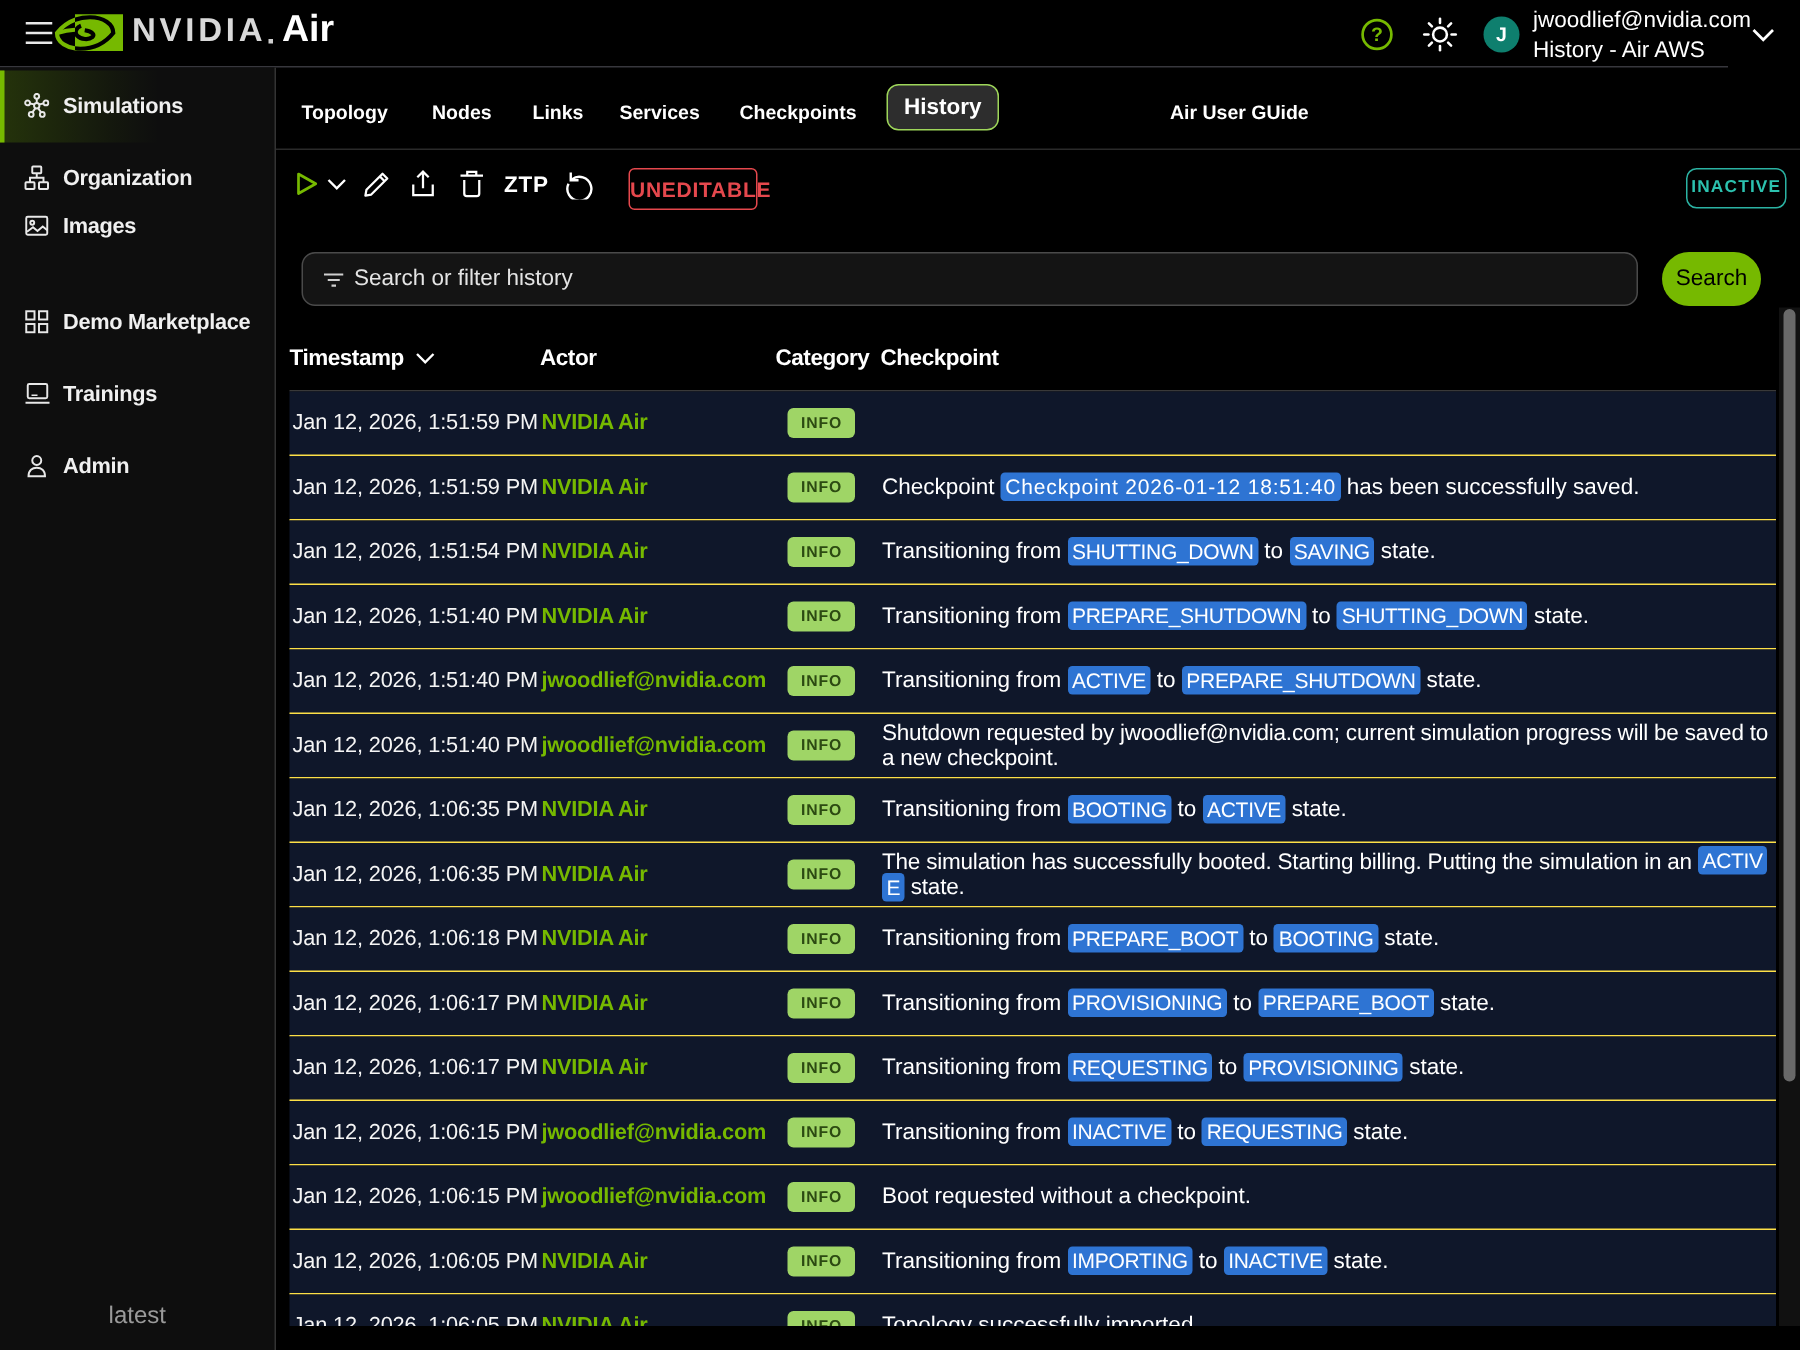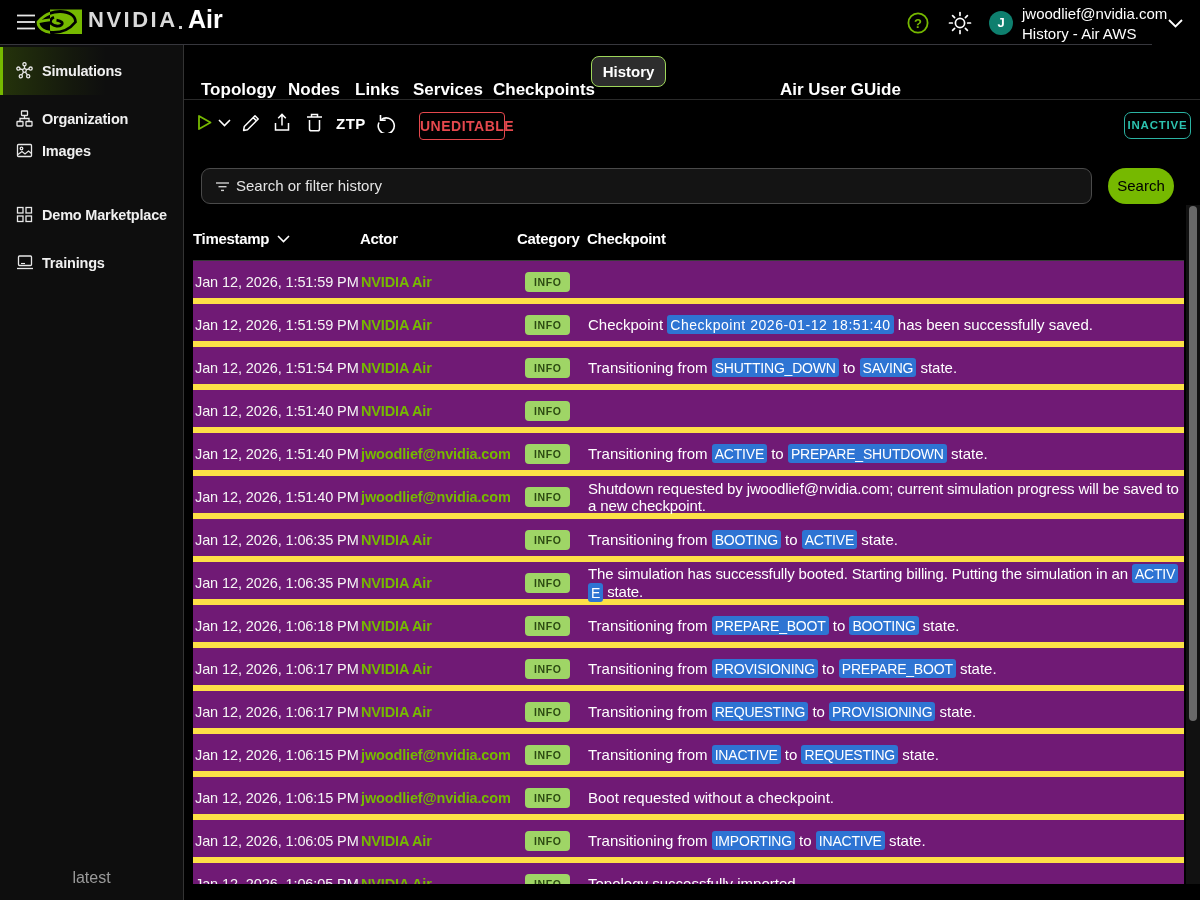--- a/index.html
+++ b/index.html
@@ -25,21 +25,21 @@
   .sitem { position:absolute; left:0; width:183px; height:48px; }
   .sitem .lbl { position:absolute; left:42px; top:0; height:48px; line-height:48px;
     font-size:14.5px; font-weight:700; color:#f0f0f0; letter-spacing:-0.2px; }
   .sitem svg { position:absolute; left:16px; top:15px; }
   .sel { background:linear-gradient(90deg, rgba(118,185,0,0.22) 0%, rgba(118,185,0,0.06) 40%, rgba(0,0,0,0) 58%); }
   .selbar { position:absolute; left:0; top:2px; width:3px; height:48px; background:#76b900; }
   #latest { position:absolute; left:0; top:824px; width:183px; text-align:center;
     font-size:16px; color:#9a9a9a; }
 
   
-  .tab { position:absolute; top:76px; height:28px; line-height:28px; font-size:17px;
+  .tab { position:absolute; top:61px; height:28px; line-height:28px; font-size:13px;
     font-weight:700; color:#fff; }
   #histbox { position:absolute; left:591px; top:56px; width:75px; height:31px;
     background:#2d2d2d; border:1px solid #9ed65a; border-radius:8px;
     text-align:center; line-height:29px; font-size:15px; font-weight:700; }
   #tabline { position:absolute; left:184px; top:99px; width:1016px; height:1px; background:#2a2a2a; }
 
   
   .ztp { position:absolute; left:336px; top:110px; height:28px; line-height:28px;
     font-size:15px; font-weight:700; letter-spacing:0.5px; }
   #uneditable { position:absolute; left:419px; top:112px; width:86px; height:28px;
@@ -55,22 +55,22 @@
   #searchbox .ph { position:absolute; left:34px; top:0; height:34px; line-height:34px;
     font-size:15px; color:#e4e4e4; }
   #searchbtn { position:absolute; left:1108px; top:168px; width:66px; height:36px;
     background:#76b900; border-radius:18px; color:#000; font-size:15px; font-weight:400;
     text-align:center; line-height:36px; }
 
   
   #tablewrap { position:absolute; left:184px; top:205px; width:1016px; height:679px; overflow:hidden; }
   .hcell { position:absolute; top:17px; height:34px; line-height:34px; font-size:15px; font-weight:700; color:#fff; letter-spacing:-0.3px; }
   #hline { position:absolute; left:9px; top:55px; width:991px; height:1px; background:#393939; }
-  .row { position:absolute; left:9px; width:991px; height:43px; background:#701a75;
-    border-bottom:6px solid #fde047; font-size:15px; }
+  .row { position:absolute; left:9px; width:991px; height:43px; background:#0f172a;
+    border-bottom:1px solid #fde047; font-size:15px; }
   .ts    { position:absolute; left:2px;   top:0; height:42px; line-height:42px; color:#f5f5f5; font-size:14.5px; letter-spacing:-0.1px; }
   .actor { position:absolute; left:168px; top:0; height:42px; line-height:42px; color:#76b900; font-weight:700; font-size:14.5px; letter-spacing:-0.15px; }
   .badge { position:absolute; left:332px; top:11px; height:20px; line-height:20px; padding:0 9px;
     border-radius:4px; background:#9fd566; color:#2c4a12; font-size:10.5px; font-weight:700; letter-spacing:0.6px; }
   .desc  { position:absolute; left:395px; top:0; width:597px; height:42px;
     display:flex; align-items:center; color:#fff; }
   .desc .in { line-height:17.5px; }
   .tight { letter-spacing:-0.14px; }
   .chip { background:#2e74d3; color:#fff; border-radius:3px; padding:1.5px 3px; white-space:nowrap; font-size:14px; letter-spacing:-0.2px; }
 
@@ -182,20 +182,27 @@
       <div class="lbl">Demo Marketplace</div>
     </div>
     <div class="sitem" style="top:194px;">
       <svg width="18" height="17" viewBox="0 0 18 17" fill="none" stroke="#e8e8e8" stroke-width="1.3">
         <rect x="2.5" y="2" width="13" height="9.5" rx="1"></rect>
         <path d="M1,14.5 H17"></path>
           <path d="M5,9.5 H9" stroke-width="1.1"></path>
       </svg>
       <div class="lbl">Trainings</div>
     </div>
+    <div class="sitem" style="top:242px;">
+      <svg width="17" height="17" viewBox="0 0 17 17" fill="none" stroke="#e8e8e8" stroke-width="1.3">
+        <circle cx="8.5" cy="5" r="3"></circle>
+        <path d="M3,15.5 C3,11.5 5.5,9.8 8.5,9.8 C11.5,9.8 14,11.5 14,15.5 Z"></path>
+      </svg>
+      <div class="lbl">Admin</div>
+    </div>
     <div id="latest">latest</div>
   </div>
 
   <div class="tab" style="left:201px;">Topology</div>
   <div class="tab" style="left:288px;">Nodes</div>
   <div class="tab" style="left:355px;text-align:center;">Links</div>
   <div class="tab" style="left:413px;">Services</div>
   <div class="tab" style="left:493px;">Checkpoints</div>
   <div id="histbox">History</div>
   <div class="tab" style="left:780px;">Air User GUide</div>
@@ -265,20 +272,23 @@
           <div class="actor">NVIDIA Air</div>
           <span class="badge">INFO</span>
           <div class="desc">
             <div class="in">Transitioning from <span class="chip">SHUTTING_DOWN</span> to <span class="chip">SAVING</span> state.</div>
           </div>
         </div>
     <div class="row" style="top:185px;">
           <div class="ts">Jan 12, 2026, 1:51:40 PM</div>
           <div class="actor">NVIDIA Air</div>
           <span class="badge">INFO</span>
+          <div class="desc">
+            <div class="in">Transitioning from <span class="chip">PREPARE_SHUTDOWN</span> to <span class="chip">SHUTTING_DOWN</span> state.</div>
+          </div>
         </div>
     <div class="row" style="top:228px;">
           <div class="ts">Jan 12, 2026, 1:51:40 PM</div>
           <div class="actor">jwoodlief@nvidia.com</div>
           <span class="badge">INFO</span>
           <div class="desc">
             <div class="in">Transitioning from <span class="chip">ACTIVE</span> to <span class="chip">PREPARE_SHUTDOWN</span> state.</div>
           </div>
         </div>
     <div class="row" style="top:271px;">

